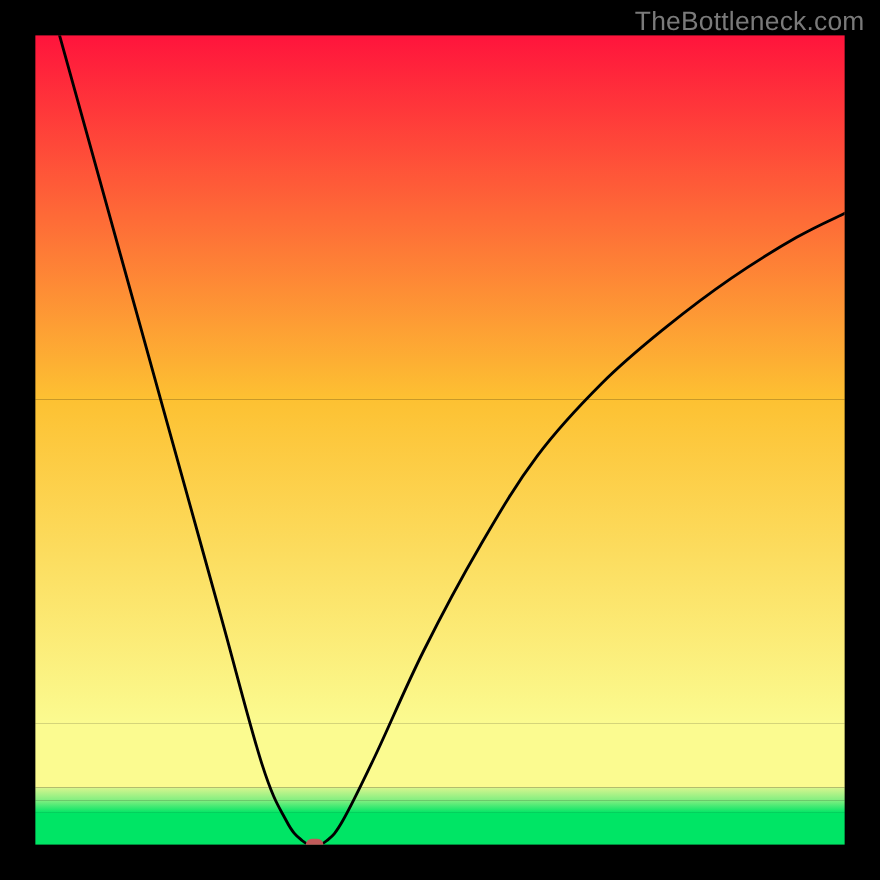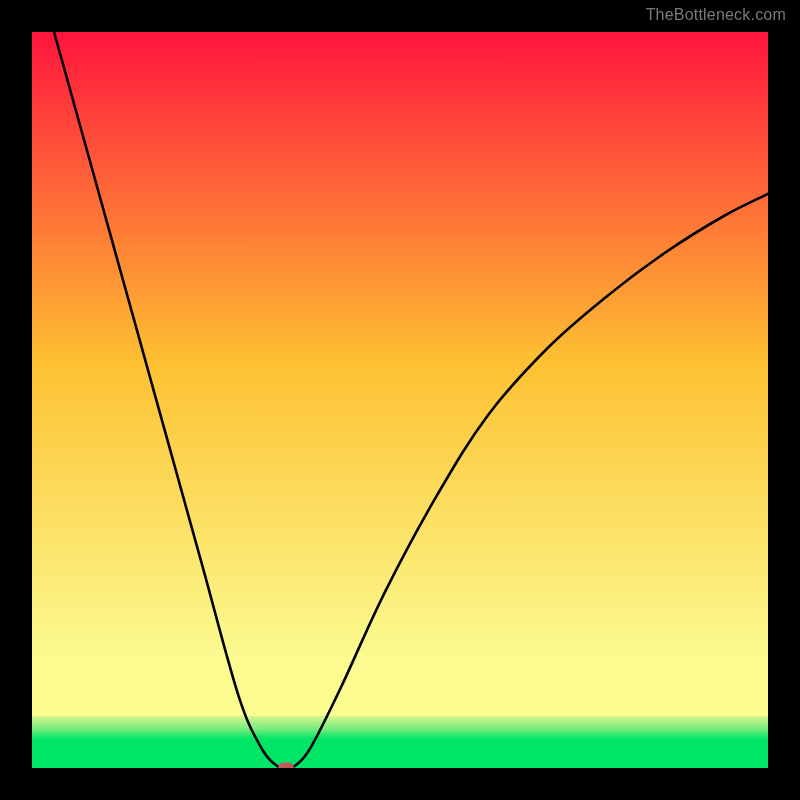--- a/index.html
+++ b/index.html
@@ -28,21 +28,21 @@
   .grad {
     position: absolute;
     left: 0;
     right: 0;
   }
   .watermark {
     position: absolute;
     top: 6px;
     right: 14px;
     color: #7a7a7a;
-    font-size: 16px;
+    font-size: 24px;
     font-weight: 500;
     letter-spacing: 0.2px;
   }
   svg.curve {
     position: absolute;
     left: 0;
     top: 0;
     width: 100%;
     height: 100%;
   }

